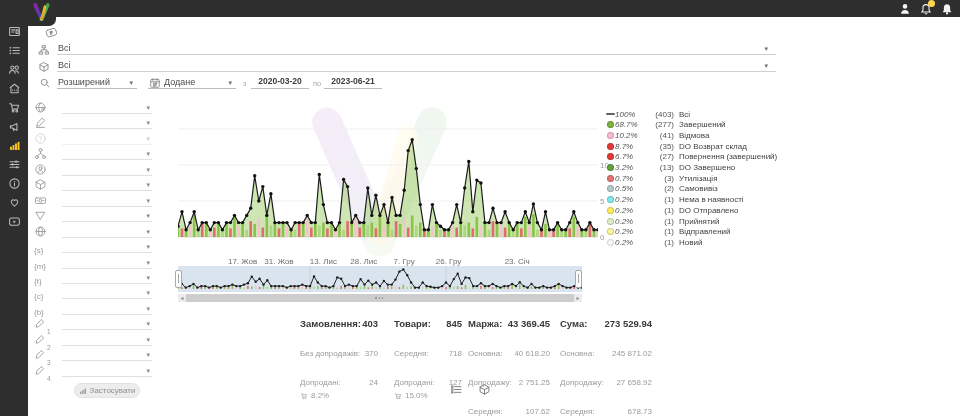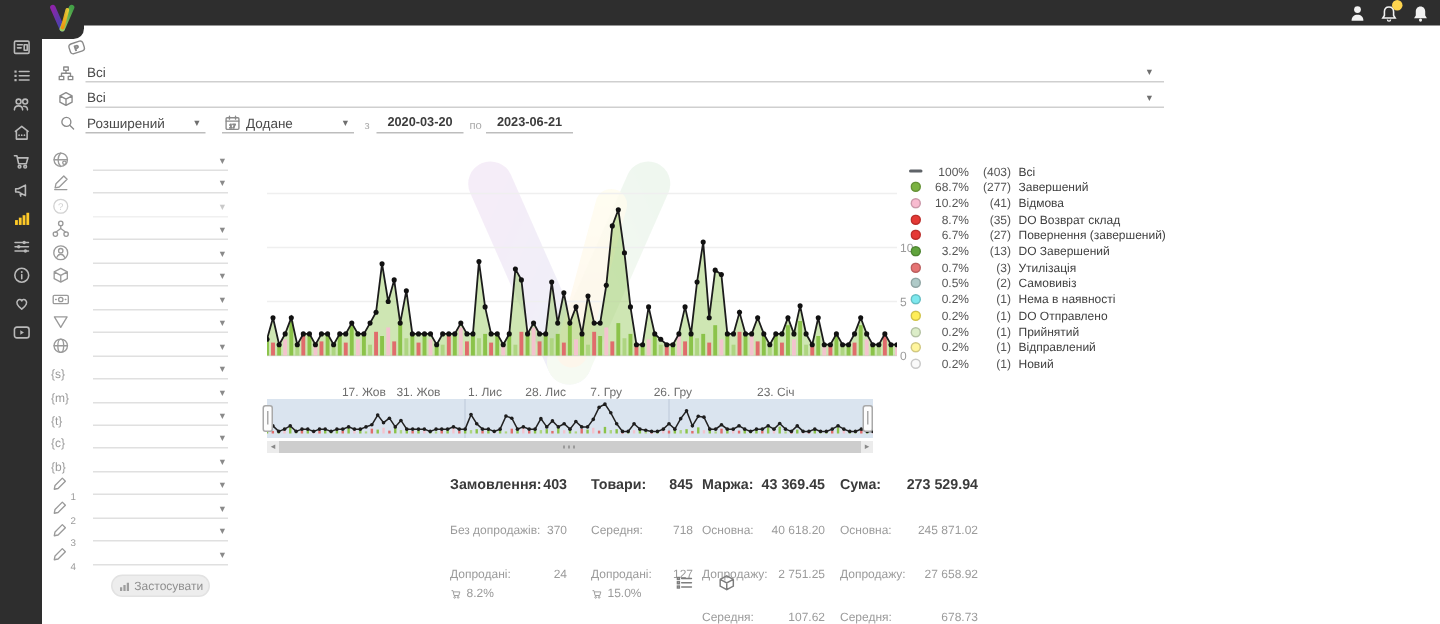--- a/index.html
+++ b/index.html
@@ -50,21 +50,21 @@
   #scrollbar{position:absolute;left:178px;top:294px;width:404px;height:8px;background:#ececec;}
   #sb-thumb{position:absolute;left:8px;top:0;width:388px;height:8px;background:#cdcdcd;cursor:grab;}
   .sb-grip{position:absolute;left:50%;top:3px;width:10px;height:2px;margin-left:-5px;
            background:repeating-linear-gradient(90deg,#9a9a9a 0 1.5px,transparent 1.5px 3.5px);}
   .sb-arrow{position:absolute;top:0;width:8px;height:8px;font-size:6px;line-height:8px;color:#8a8a8a;text-align:center;cursor:pointer;}
   
   .leg-row{position:absolute;left:606px;height:10px;display:flex;align-items:center;cursor:pointer;}
   .leg-marker{width:9px;display:flex;justify-content:center;}
   .leg-dash{width:9px;height:2.5px;border-radius:1px;}
   .leg-dot{width:7px;height:7px;border-radius:50%;box-sizing:border-box;}
-  .leg-pct{width:31px;text-align:right;font-size:8px;color:#555;}
+  .leg-pct{width:31px;font-size:8px;color:#555;font-style:italic;}
   .leg-cnt{width:28px;text-align:right;font-size:8px;color:#555;}
   .leg-lab{margin-left:5px;font-size:8px;color:#3f3f3f;white-space:nowrap;}
   
   .stat-group{position:absolute;top:318px;}
   .stat-title{display:flex;justify-content:space-between;font-size:9.5px;font-weight:bold;color:#3a3a3a;}
   .stat-row{display:flex;justify-content:space-between;font-size:8px;color:#9b9b9b;margin-top:20px;}
   .stat-rate{display:flex;align-items:center;gap:3px;font-size:8px;color:#9b9b9b;margin-top:4px;}
   .stat-rate svg{width:8px;height:8px;stroke:#9b9b9b;fill:none;stroke-width:1.3;}
   
   .foot-icon{position:absolute;top:382px;width:13px;height:13px;color:#7d7d7d;cursor:pointer;}
@@ -641,21 +641,21 @@
         <circle cx="407.9" cy="129.8" r="1.7" fill="#111"></circle>
         <circle cx="411.9" cy="122.6" r="1.7" fill="#111"></circle>
         <circle cx="416.0" cy="129.8" r="1.7" fill="#111"></circle>
         <circle cx="420.0" cy="129.8" r="1.7" fill="#111"></circle>
       </svg>
       <span class="ylab" style="left: 600px; top: 233px;">0</span>
       <span class="ylab" style="left: 600px; top: 197px;">5</span>
       <span class="ylab" style="left: 600px; top: 161px;">10</span>
       <span class="xlab" style="left: 219.615px;">17. Жов</span>
       <span class="xlab" style="left: 255.962px;">31. Жов</span>
-      <span class="xlab" style="left: 300.385px;">1. Лис</span>
+      <span class="xlab" style="left: 300.385px;">13. Лис</span>
       <span class="xlab" style="left: 340.769px;">28. Лис</span>
       <span class="xlab" style="left: 381.154px;">7. Гру</span>
       <span class="xlab" style="left: 425.577px;">26. Гру</span>
       <span class="xlab" style="left: 494.231px;">23. Січ</span>
       <span class="xlab" style="left: 530.577px; margin-top: 36px;">6. Лют</span>
     </div>
   <div id="legend">
       <div class="leg-row" style="top: 109px;">
         <span class="leg-marker">
           <span class="leg-dash" style="background: rgb(95, 99, 104); border: none;"></span>
@@ -695,21 +695,21 @@
         <span class="leg-pct">6.7%</span>
         <span class="leg-cnt">(27)</span>
         <span class="leg-lab">Повернення (завершений)</span>
       </div>
       <div class="leg-row" style="top: 162.5px;">
         <span class="leg-marker">
           <span class="leg-dot" style="background: rgb(96, 163, 60); border: 1px solid rgba(0, 0, 0, 0.18);"></span>
         </span>
         <span class="leg-pct">3.2%</span>
         <span class="leg-cnt">(13)</span>
-        <span class="leg-lab">DO Завершений</span>
+        <span class="leg-lab">DO Завершено</span>
       </div>
       <div class="leg-row" style="top: 173.2px;">
         <span class="leg-marker">
           <span class="leg-dot" style="background: rgb(229, 115, 115); border: 1px solid rgba(0, 0, 0, 0.18);"></span>
         </span>
         <span class="leg-pct">0.7%</span>
         <span class="leg-cnt">(3)</span>
         <span class="leg-lab">Утилізація</span>
       </div>
       <div class="leg-row" style="top: 183.9px;">

